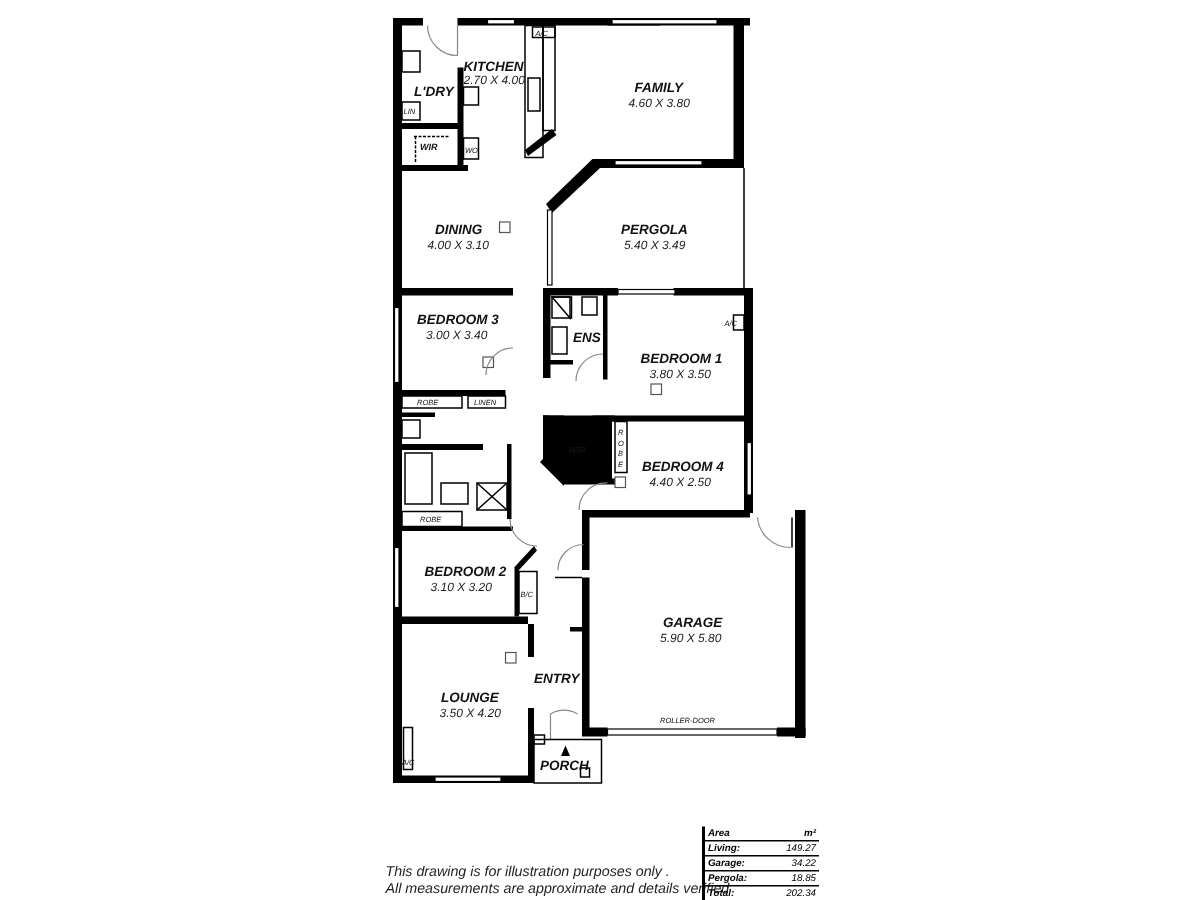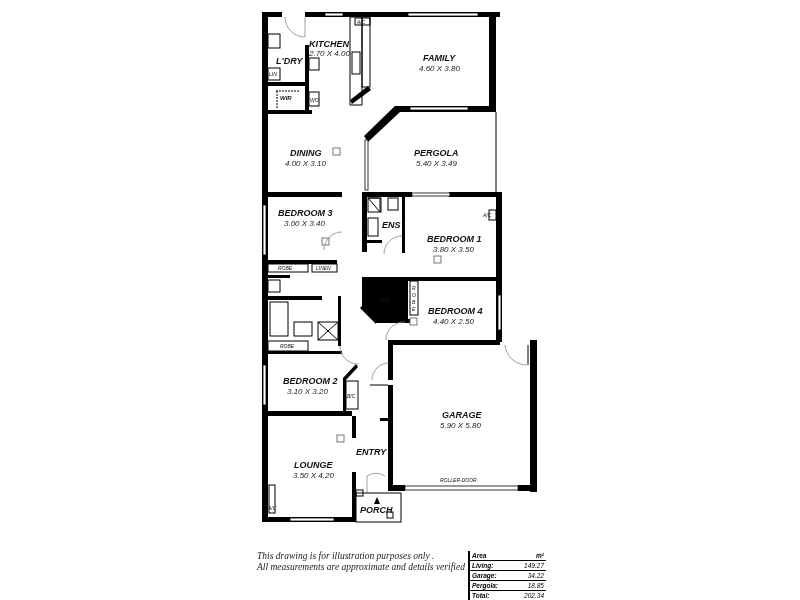--- a/index.html
+++ b/index.html
@@ -7,21 +7,21 @@
   svg#plan { position: absolute; left: 0; top: 0; }
   .wall { fill: #000; }
   .thin { stroke: #000; stroke-width: 1; fill: none; }
   .win { fill: #fff; stroke: #000; stroke-width: 0.8; }
   .door { stroke: #888; stroke-width: 0.8; fill: none; }
   .rname { font-family: "Liberation Sans", sans-serif; font-weight: bold; font-style: italic; font-size: 9px; fill: #111; }
   .rdim { font-family: "Liberation Sans", sans-serif; font-style: italic; font-size: 8px; fill: #222; }
   .small { font-family: "Liberation Sans", sans-serif; font-weight: bold; font-style: italic; font-size: 6px; fill: #111; }
   .tiny { font-family: "Liberation Sans", sans-serif; font-style: italic; font-size: 5px; fill: #111; }
   .vent { fill: #fff; stroke: #555; stroke-width: 0.8; }
-  .disclaimer { position: absolute; left: 257px; top: 551px; font-size: 9.5px; font-style: italic; color: #222; line-height: 11px; font-family: Liberation Serif, serif; }
+  .disclaimer { position: absolute; left: 257px; top: 576px; font-size: 9.5px; font-style: italic; color: #222; line-height: 11px; font-family: Liberation Sans, sans-serif; }
   .area-table { position: absolute; left: 468px; top: 551px; width: 76px; border-left: 2px solid #000; font-size: 6.5px; font-style: italic; font-family: "Liberation Sans", sans-serif; }
   .area-row { display: flex; justify-content: space-between; padding: 0 2px; border-bottom: 1px solid #000; height: 9px; line-height: 9px; }
   .area-row .lbl { font-weight: bold; }
   .area-row.last { border-bottom: none; }
 </style>
 </head>
 <body>
 
 <svg id="plan" width="800" height="600" viewBox="0 0 800 600">
 

